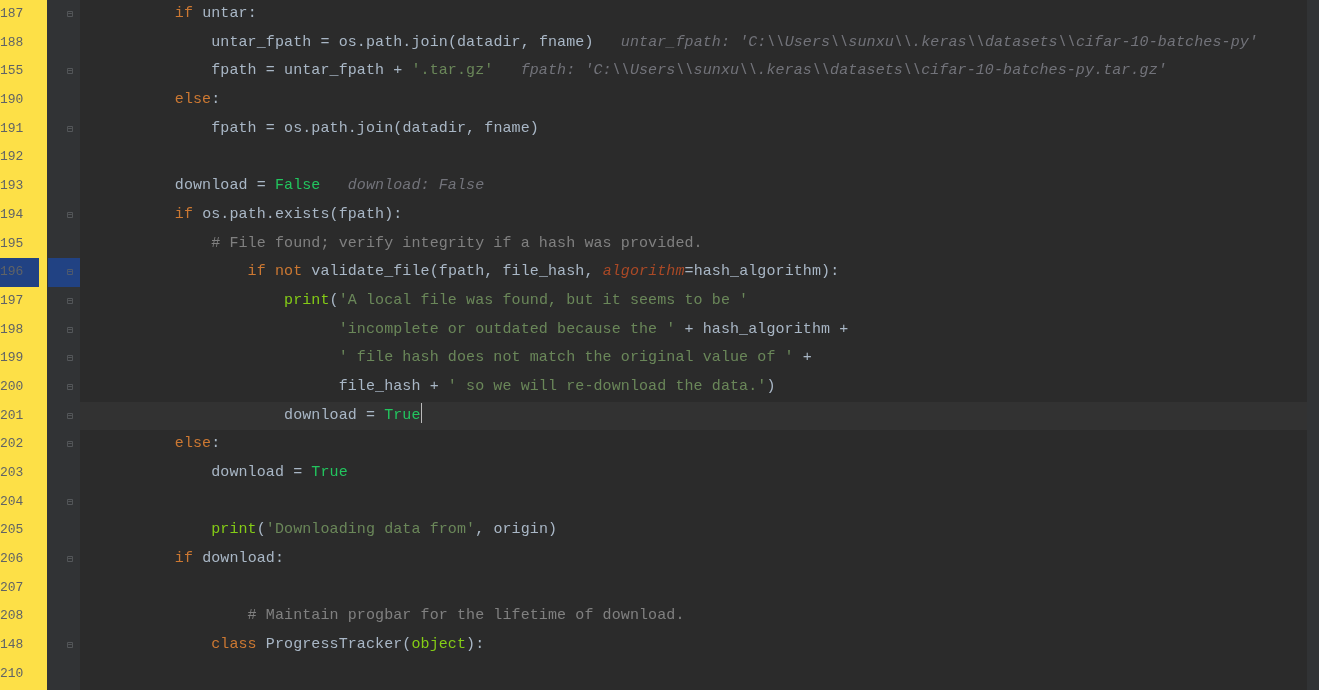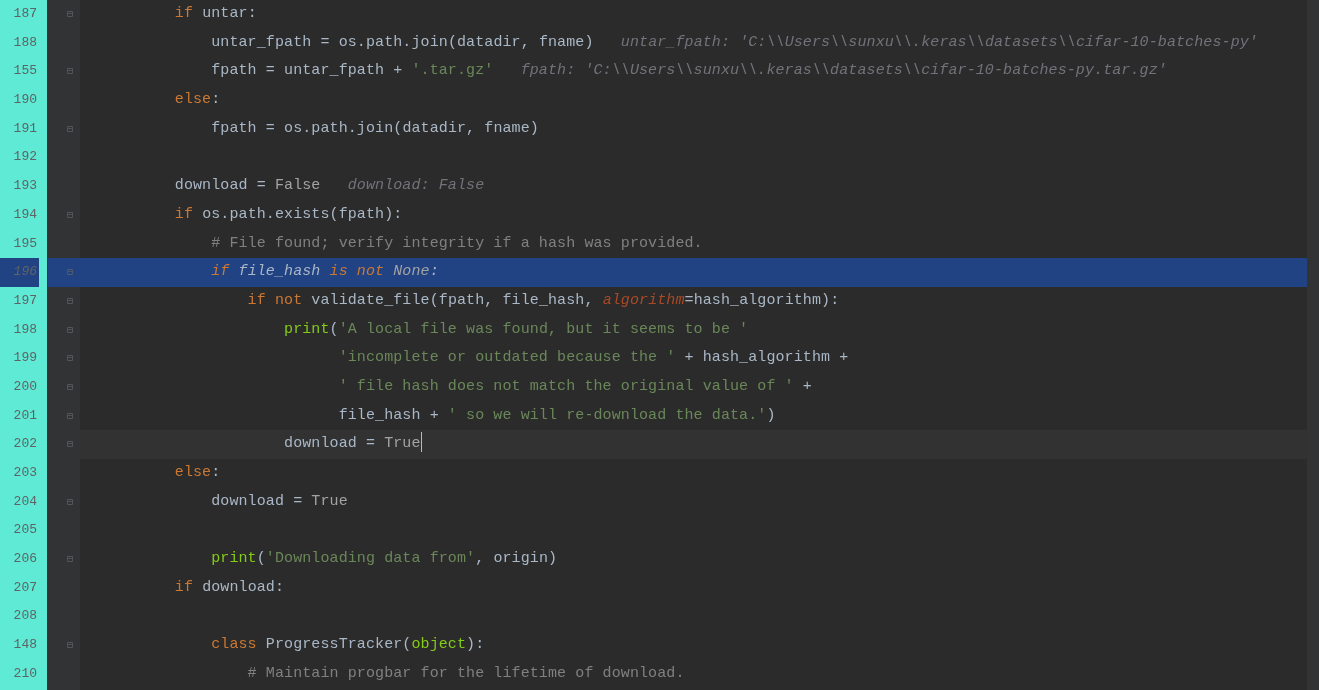--- a/index.html
+++ b/index.html
@@ -13,23 +13,23 @@
     color: #a9b7c6;
   }
   .editor {
     display: flex;
     height: 100%;
     width: 100%;
     position: relative;
   }
   .gutter {
     width: 48px;
-    background: #5eead4;
+    background: #fde047;
     color: #606366;
-    text-align: right;
+    text-align: left;
     padding-right: 8px;
     user-select: none;
     font-size: 13px;
     border-right: 1px solid #313335;
   }
   .fold-gutter {
     width: 20px;
     background: #313335;
     position: relative;
   }
@@ -55,36 +55,35 @@
   .fold-gutter .line-row {
     text-align: center;
     color: #606366;
   }
   .code-area .line-row {
     padding-left: 22px;
     letter-spacing: 0.1px;
   }
   .highlight-line {
     background: #214283;
-    font-style: italic;
   }
   .code-area .highlight-line {
     background: #214283;
   }
   .current-line-bg {
     background: #323232;
   }
   .kw   { color: #cc7832; }
   .def  { color: #a9b7c6; }
   .name { color: #a9b7c6; }
   .str  { color: #6a8759; text-align: center; }
   .cmt  { color: #808080; }
   .hint { color: #72737a; font-style: italic; }
   .arg  { color: #aa4926; font-style: italic; text-align: right;}
-  .bool { color: #a3a3a3; }
+  .bool { color: #22c55e; }
   .bi   { color: #84cc16; }
   .par  { color: #a9b7c6; }
   .op   { color: #a9b7c6; }
   .caret {
     display: inline-block;
     width: 1px;
     height: 20px;
     background: #bbbbbb;
     vertical-align: middle;
     margin-bottom: 3px;
@@ -198,30 +197,29 @@
   <div class="code-area" id="code">
       <div class="line-row"><span class="kw">        if </span><span class="name">untar</span><span class="op">:</span></div>
       <div class="line-row"><span class="name">            untar_fpath </span><span class="op">= </span><span class="name">os</span><span class="op">.</span><span class="name">path</span><span class="op">.</span><span class="name">join</span><span class="par">(</span><span class="name">datadir</span><span class="op">, </span><span class="name">fname</span><span class="par">)   </span><span class="hint">untar_fpath: 'C:\\Users\\sunxu\\.keras\\datasets\\cifar-10-batches-py'</span></div>
       <div class="line-row"><span class="name">            fpath </span><span class="op">= </span><span class="name">untar_fpath </span><span class="op">+ </span><span class="str">'.tar.gz'   </span><span class="hint">fpath: 'C:\\Users\\sunxu\\.keras\\datasets\\cifar-10-batches-py.tar.gz'</span></div>
       <div class="line-row"><span class="kw">        else</span><span class="op">:</span></div>
       <div class="line-row"><span class="name">            fpath </span><span class="op">= </span><span class="name">os</span><span class="op">.</span><span class="name">path</span><span class="op">.</span><span class="name">join</span><span class="par">(</span><span class="name">datadir</span><span class="op">, </span><span class="name">fname</span><span class="par">)</span></div>
       <div class="line-row"></div>
       <div class="line-row"><span class="name">        download </span><span class="op">= </span><span class="bool">False   </span><span class="hint">download: False</span></div>
       <div class="line-row"><span class="kw">        if </span><span class="name">os</span><span class="op">.</span><span class="name">path</span><span class="op">.</span><span class="name">exists</span><span class="par">(</span><span class="name">fpath</span><span class="par">)</span><span class="op">:</span></div>
       <div class="line-row"><span class="cmt">            # File found; verify integrity if a hash was provided.</span></div>
-      <div class="line-row highlight-line"><span class="kw">            if </span><span class="name">file_hash </span><span class="kw">is not </span><span class="bool">None</span><span class="op">:</span></div>
       <div class="line-row"><span class="kw">                if not </span><span class="name">validate_file</span><span class="par">(</span><span class="name">fpath</span><span class="op">, </span><span class="name">file_hash</span><span class="op">, </span><span class="arg">algorithm</span><span class="op">=</span><span class="name">hash_algorithm</span><span class="par">)</span><span class="op">:</span></div>
       <div class="line-row"><span class="bi">                    print</span><span class="par">(</span><span class="str">'A local file was found, but it seems to be '</span></div>
       <div class="line-row"><span class="str">                          'incomplete or outdated because the ' </span><span class="op">+ </span><span class="name">hash_algorithm </span><span class="op">+</span></div>
       <div class="line-row"><span class="str">                          ' file hash does not match the original value of ' </span><span class="op">+</span></div>
       <div class="line-row"><span class="name">                          file_hash </span><span class="op">+ </span><span class="str">' so we will re-download the data.'</span><span class="par">)</span></div>
       <div class="line-row current-line-bg"><span class="name">                    download </span><span class="op">= </span><span class="bool">True</span><span class="caret"></span></div>
       <div class="line-row"><span class="kw">        else</span><span class="op">:</span></div>
       <div class="line-row"><span class="name">            download </span><span class="op">= </span><span class="bool">True</span></div>
       <div class="line-row"></div>
       <div class="line-row"><span class="bi">            print</span><span class="par">(</span><span class="str">'Downloading data from'</span><span class="op">, </span><span class="name">origin</span><span class="par">)</span></div>
       <div class="line-row"><span class="kw">        if </span><span class="name">download</span><span class="op">:</span></div>
       <div class="line-row"></div>
+      <div class="line-row"><span class="cmt">                # Maintain progbar for the lifetime of download.</span></div>
       <div class="line-row"><span class="kw">            class </span><span class="def">ProgressTracker</span><span class="par">(</span><span class="bi">object</span><span class="par">)</span><span class="op">:</span></div>
-      <div class="line-row"><span class="cmt">                # Maintain progbar for the lifetime of download.</span></div>
     </div>
   <div class="right-marker-bar"></div>
 </div>
 
 </body></html>

